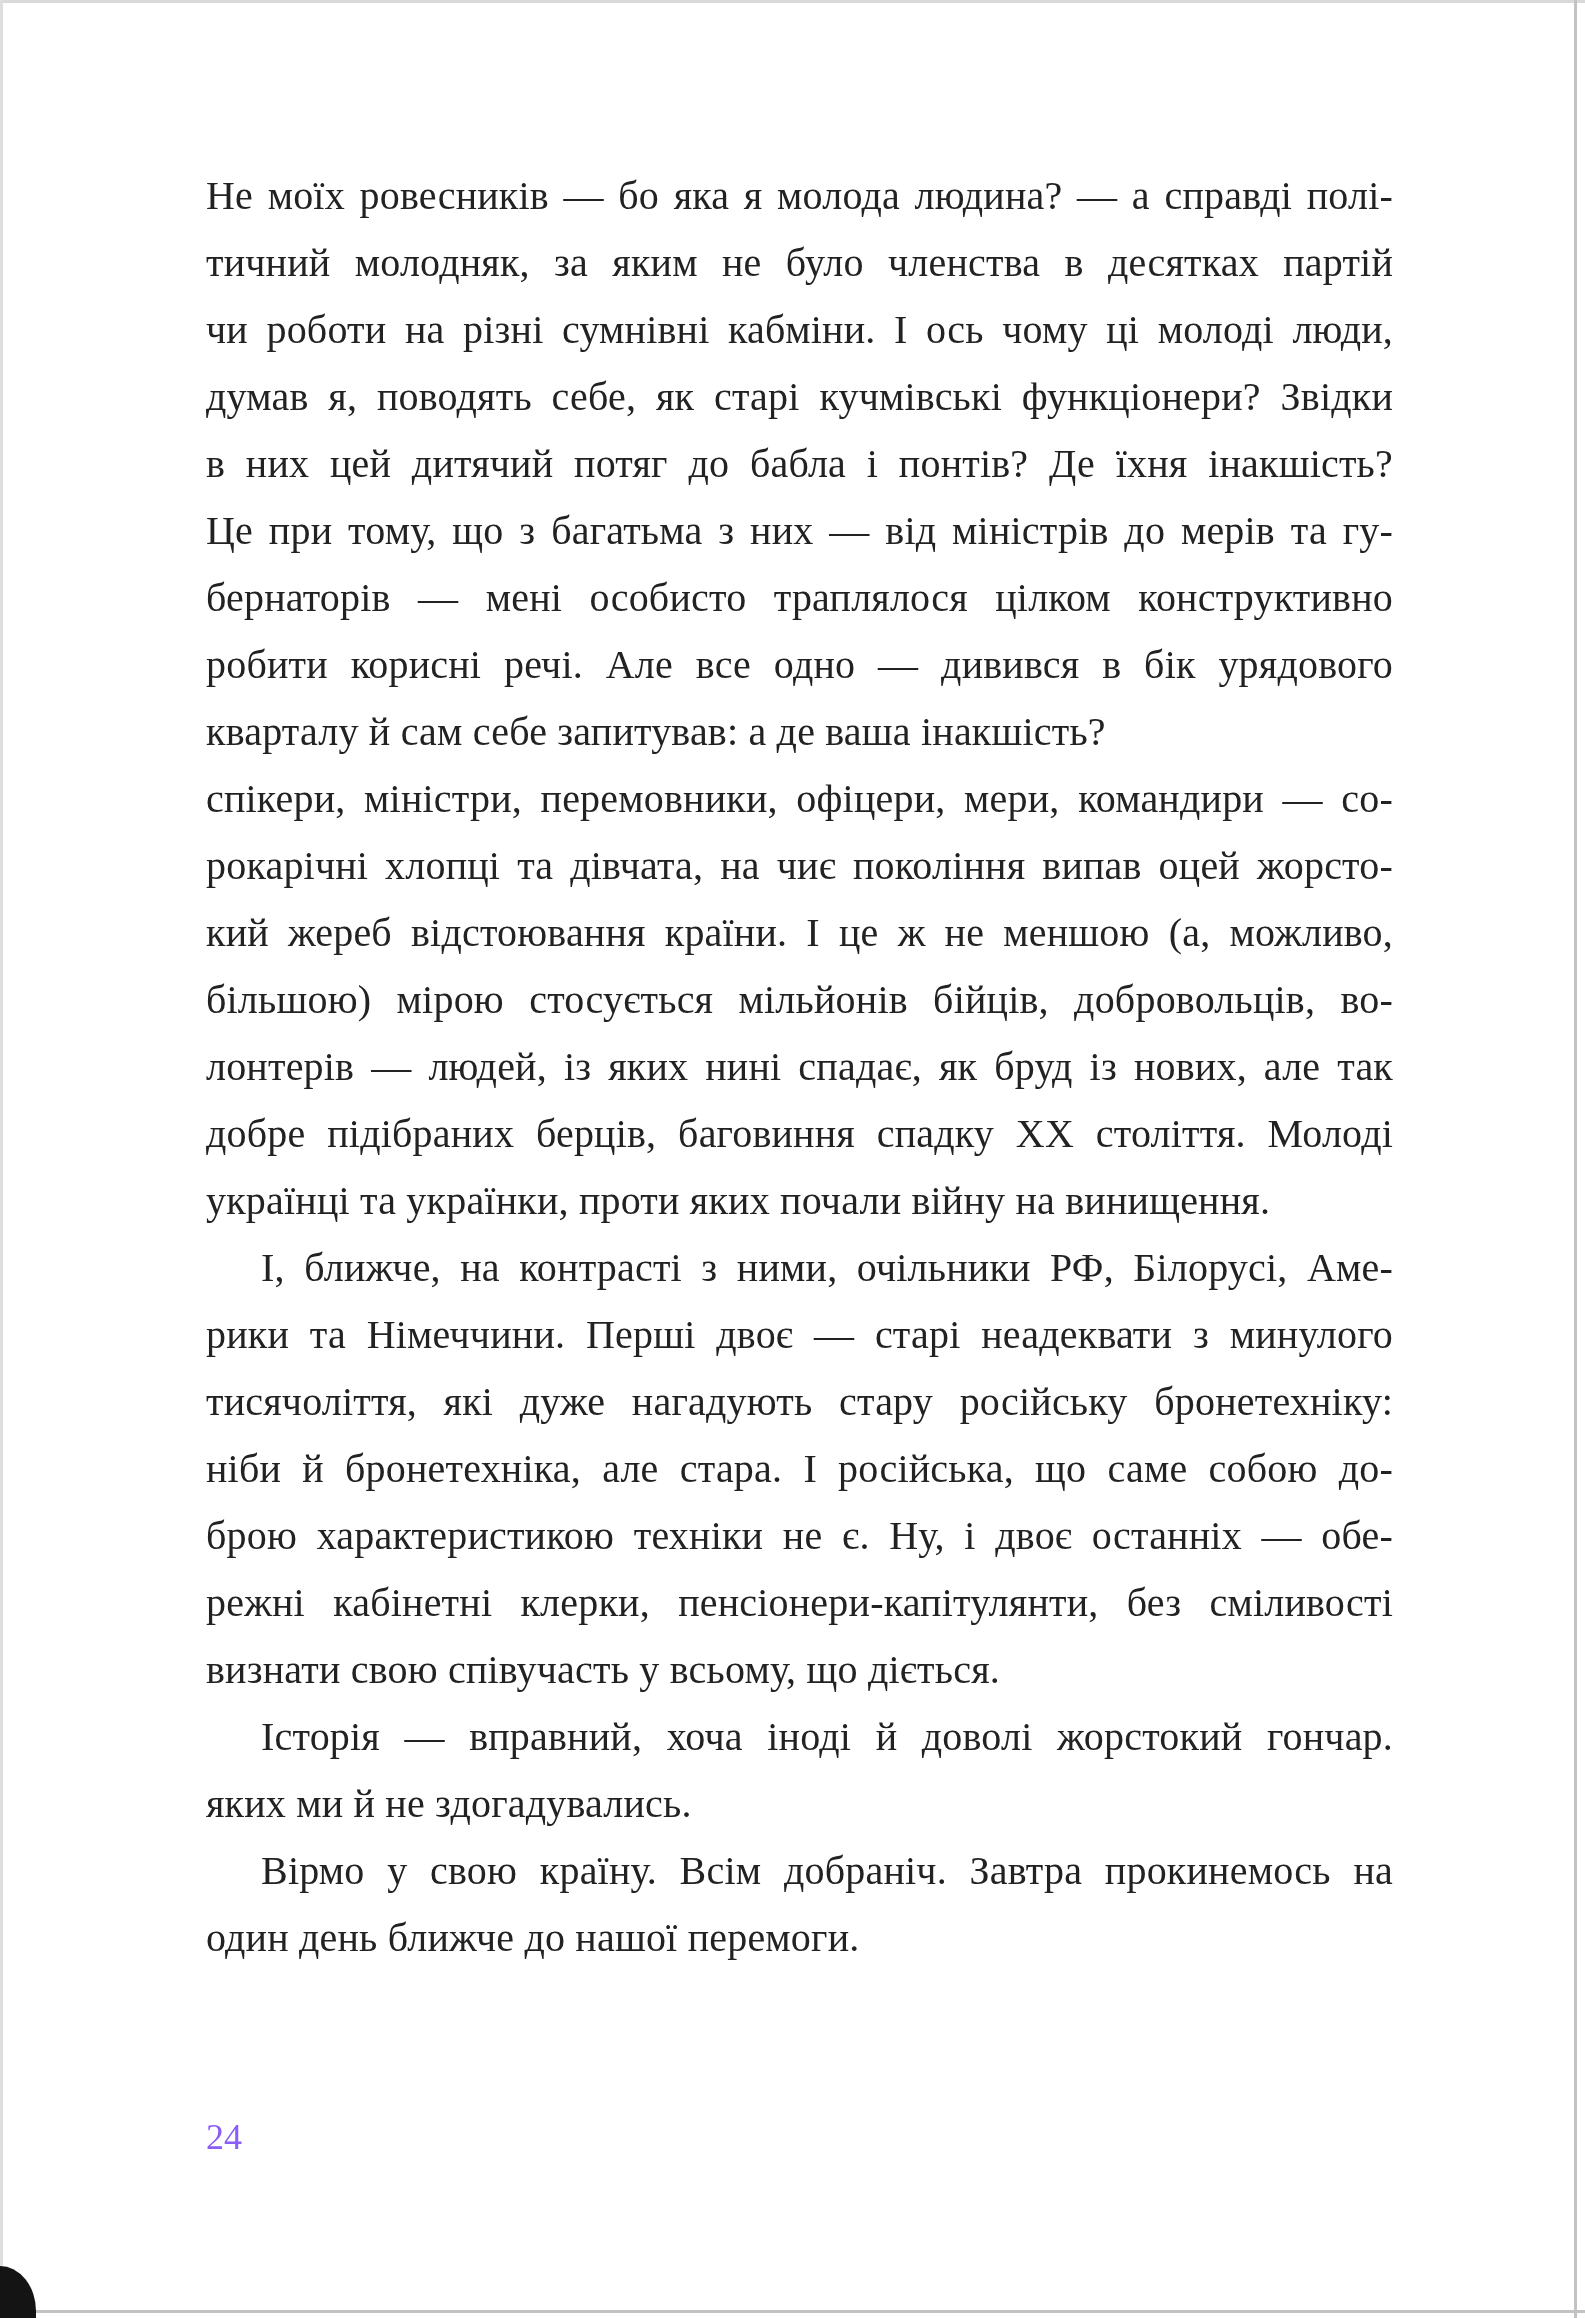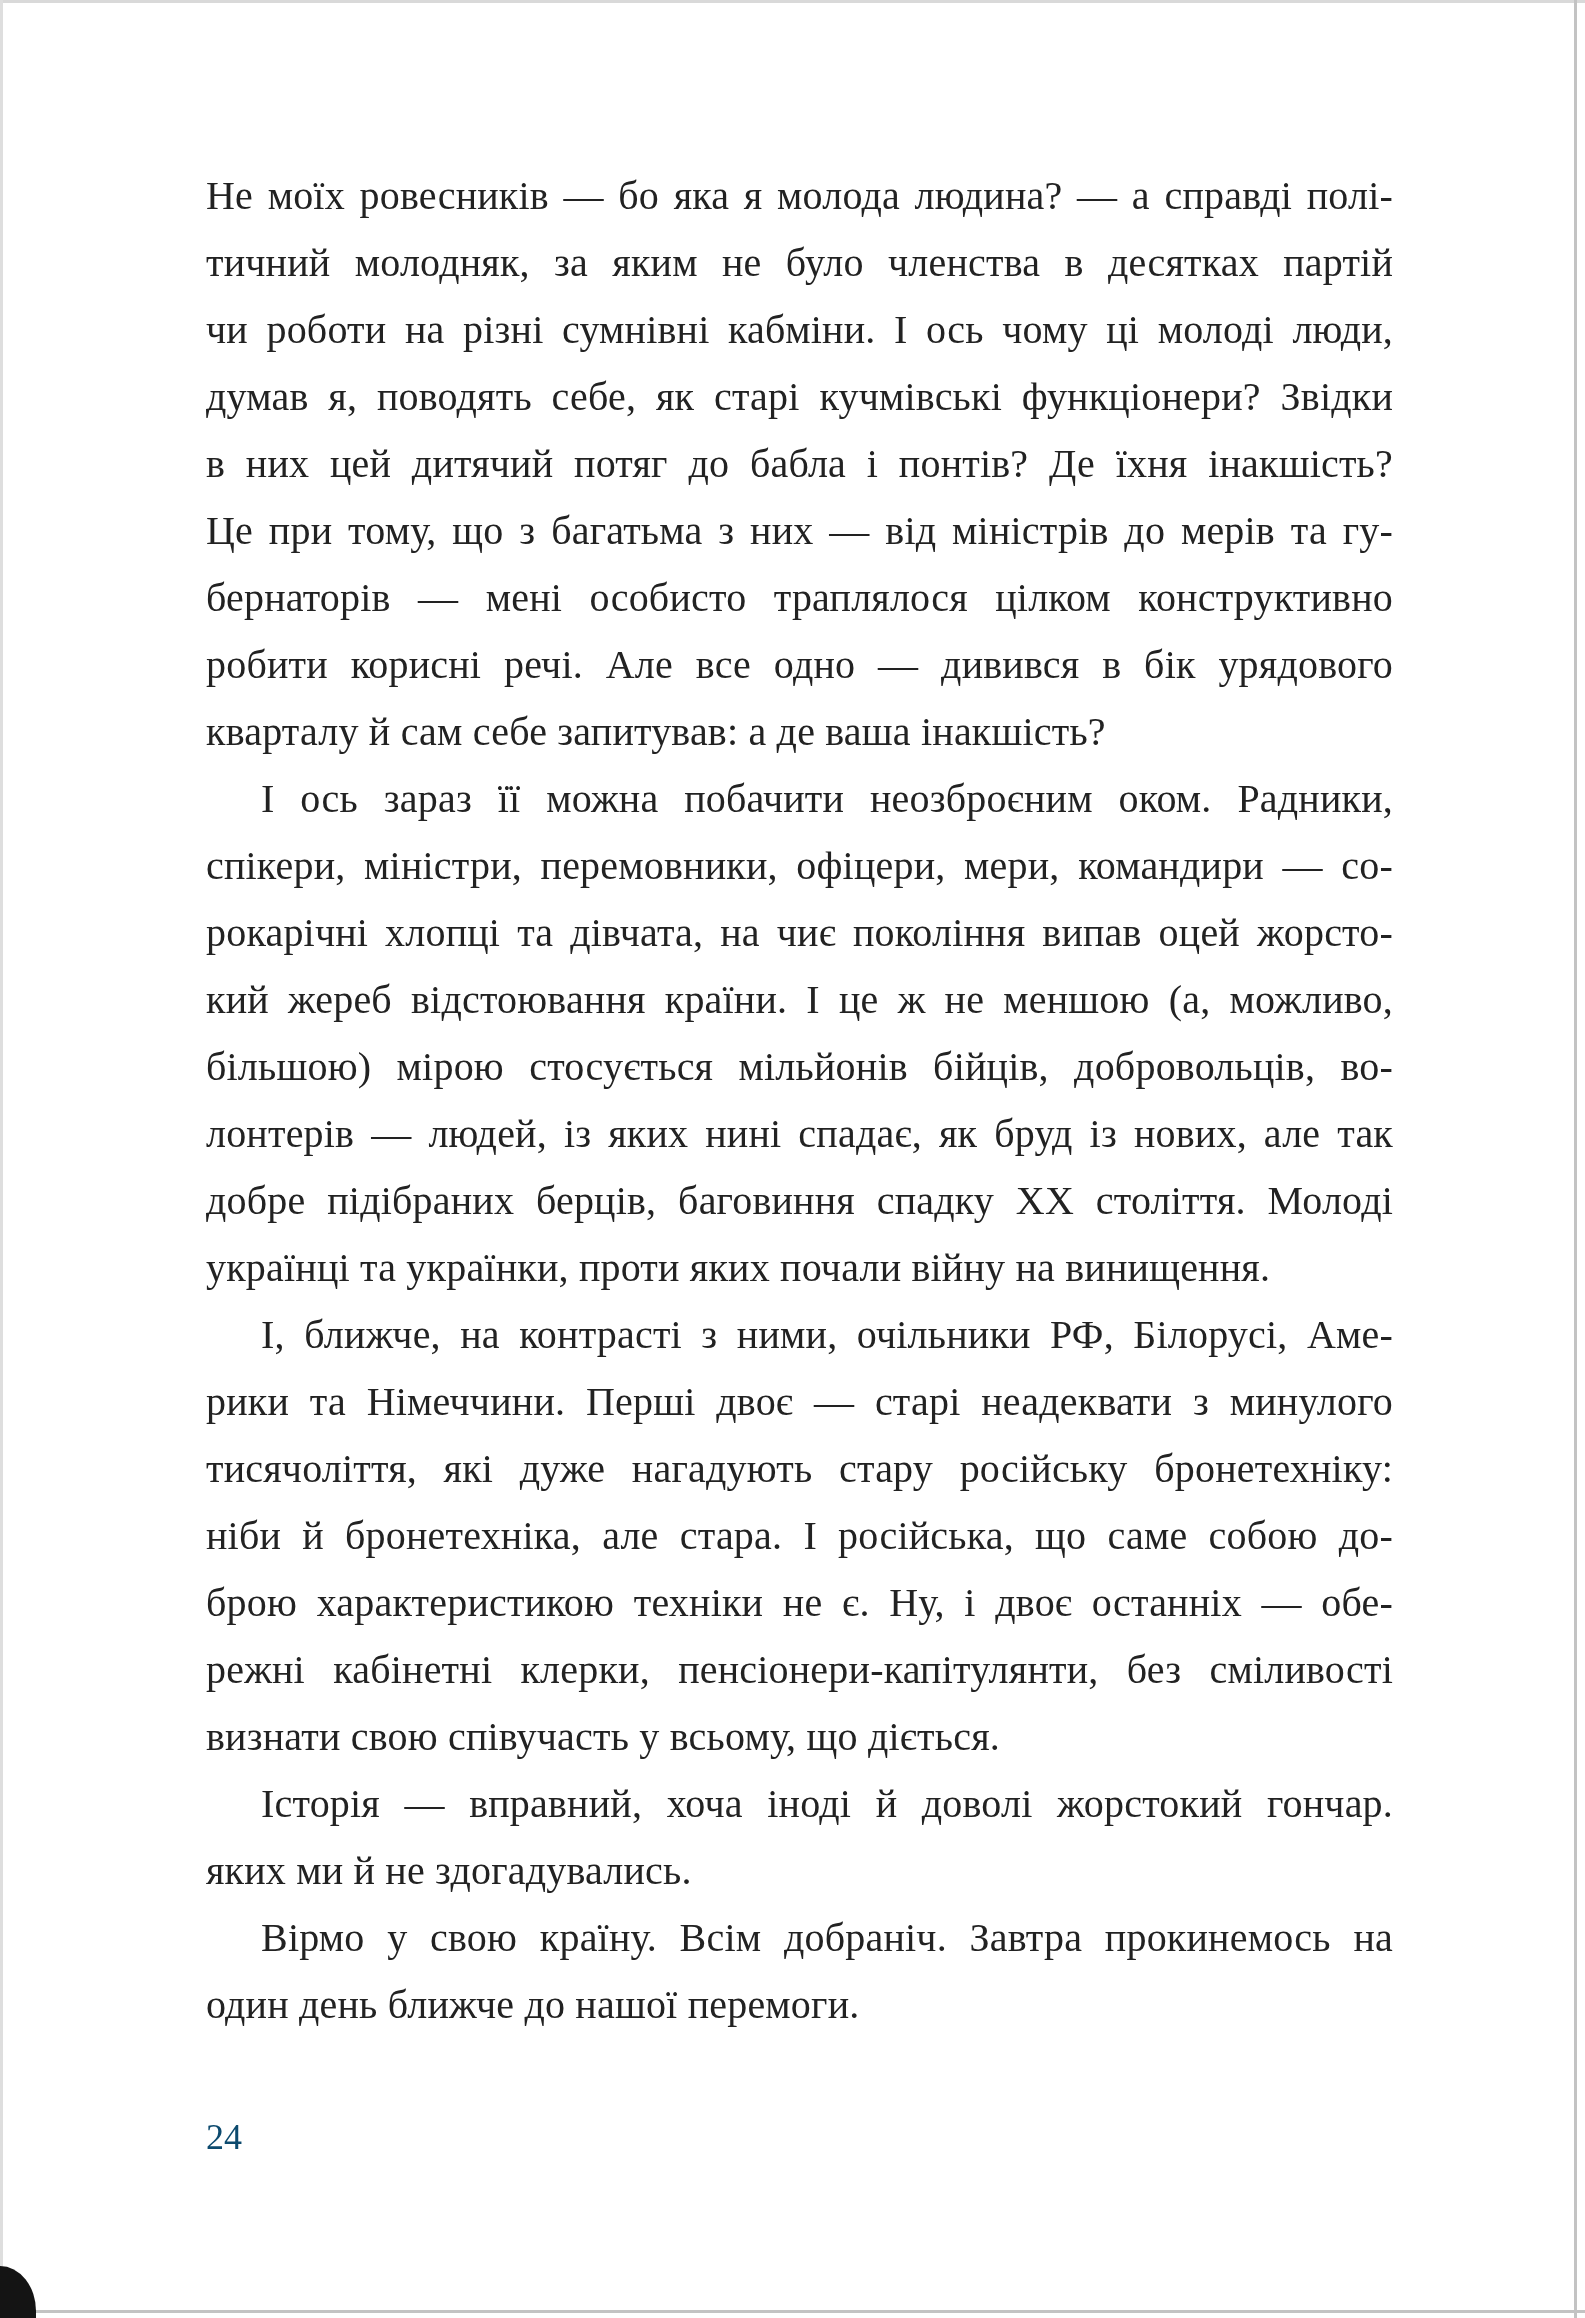--- a/index.html
+++ b/index.html
@@ -32,21 +32,21 @@
     text-align-last: justify;
     white-space: normal;
   }
   .line.last { text-align-last: left; }
   .para.indent .line.first { padding-left: 55px; }
   .page-number {
     position: absolute;
     left: 206px;
     top: 2116px;
     font-size: 36px;
-    color: #0c4a6e;
+    color: #8b5cf6;
   }
   
   .edge { position: absolute; background: #c9c9c9; }
   .edge-top    { left: 0; top: 0; width: 1586px; height: 2.5px; background: #d9d9d9; }
   .edge-left   { left: 0; top: 0; width: 2.5px; height: 2319px; background: #dedede; }
   .edge-right  { left: 1574px; top: 0; width: 3.3px; height: 2319px; background: #c3c3c3; }
   .edge-bottom { left: 0; top: 2310px; width: 1586px; height: 3.3px; background: #c3c3c3; }
   .corner-artifact {
     position: absolute;
     left: 0;
@@ -67,21 +67,20 @@
         <div class="line">тичний молодняк, за яким не було членства в десятках партій</div>
         <div class="line">чи роботи на різні сумнівні кабміни. І ось чому ці молоді люди,</div>
         <div class="line">думав я, поводять себе, як старі кучмівські функціонери? Звідки</div>
         <div class="line">в них цей дитячий потяг до бабла і понтів? Де їхня інакшість?</div>
         <div class="line">Це при тому, що з багатьма з них — від міністрів до мерів та гу-</div>
         <div class="line">бернаторів — мені особисто траплялося цілком конструктивно</div>
         <div class="line">робити корисні речі. Але все одно — дивився в бік урядового</div>
         <div class="line last">кварталу й сам себе запитував: а де ваша інакшість?</div>
       </div>
       <div class="para indent">
-        <div class="line first">І ось зараз її можна побачити неозброєним оком. Радники,</div>
         <div class="line">спікери, міністри, перемовники, офіцери, мери, командири — со-</div>
         <div class="line">рокарічні хлопці та дівчата, на чиє покоління випав оцей жорсто-</div>
         <div class="line">кий жереб відстоювання країни. І це ж не меншою (а, можливо,</div>
         <div class="line">більшою) мірою стосується мільйонів бійців, добровольців, во-</div>
         <div class="line">лонтерів — людей, із яких нині спадає, як бруд із нових, але так</div>
         <div class="line">добре підібраних берців, баговиння спадку XX століття. Молоді</div>
         <div class="line last">українці та українки, проти яких почали війну на винищення.</div>
       </div>
       <div class="para indent">
         <div class="line first">І, ближче, на контрасті з ними, очільники РФ, Білорусі, Аме-</div>

